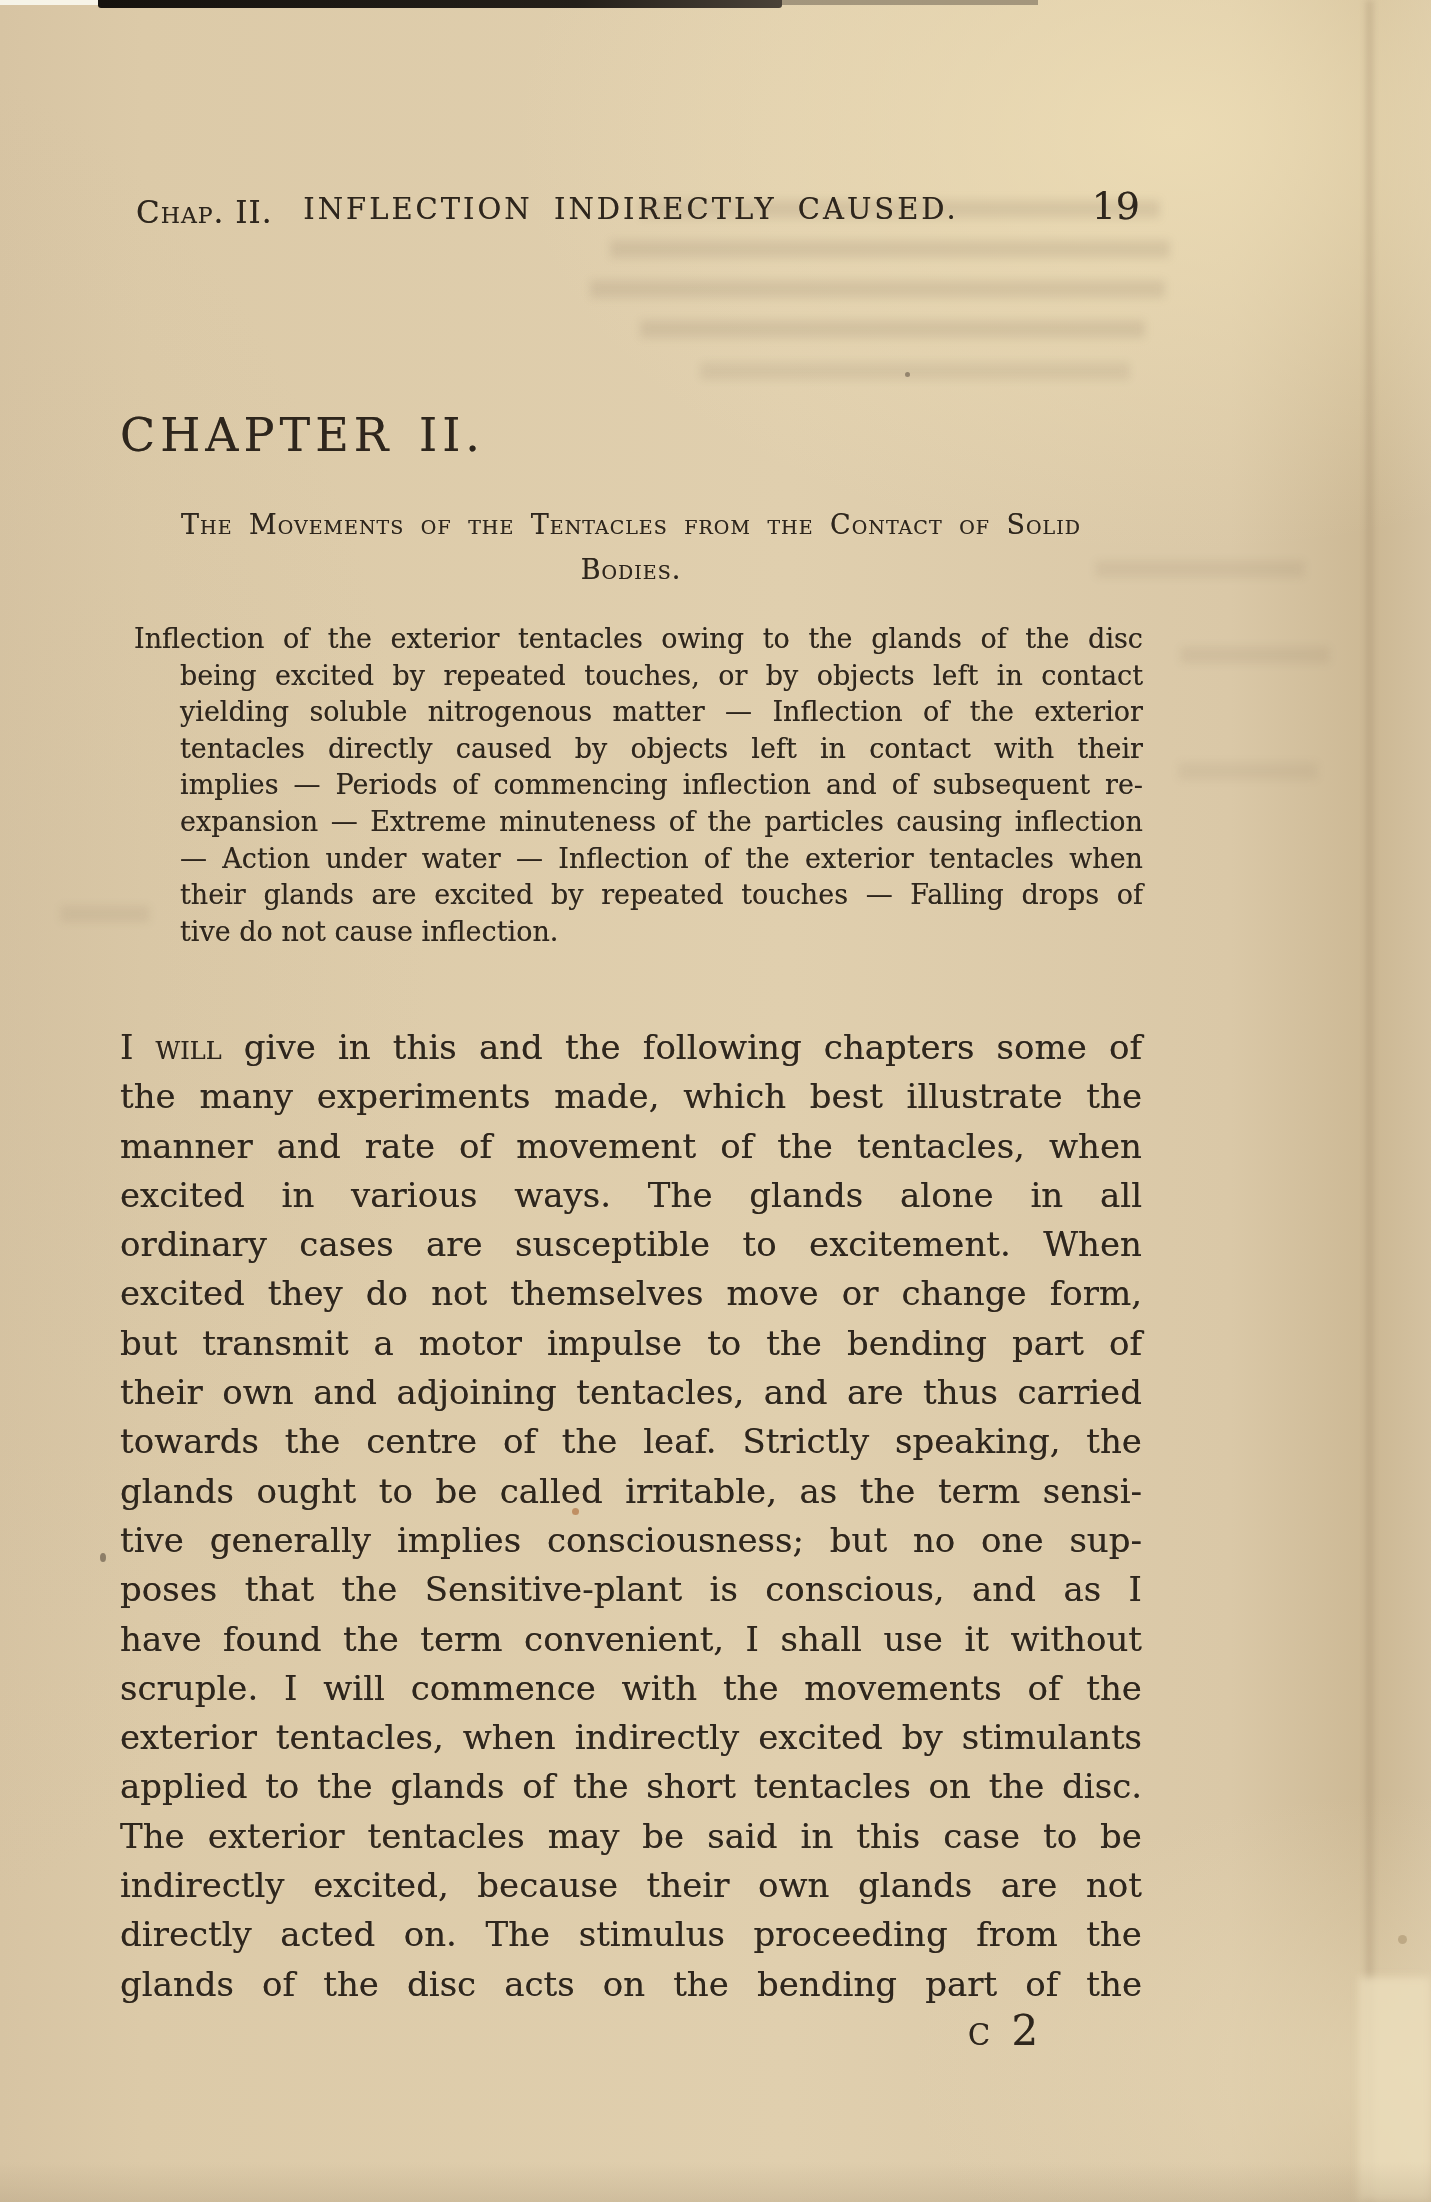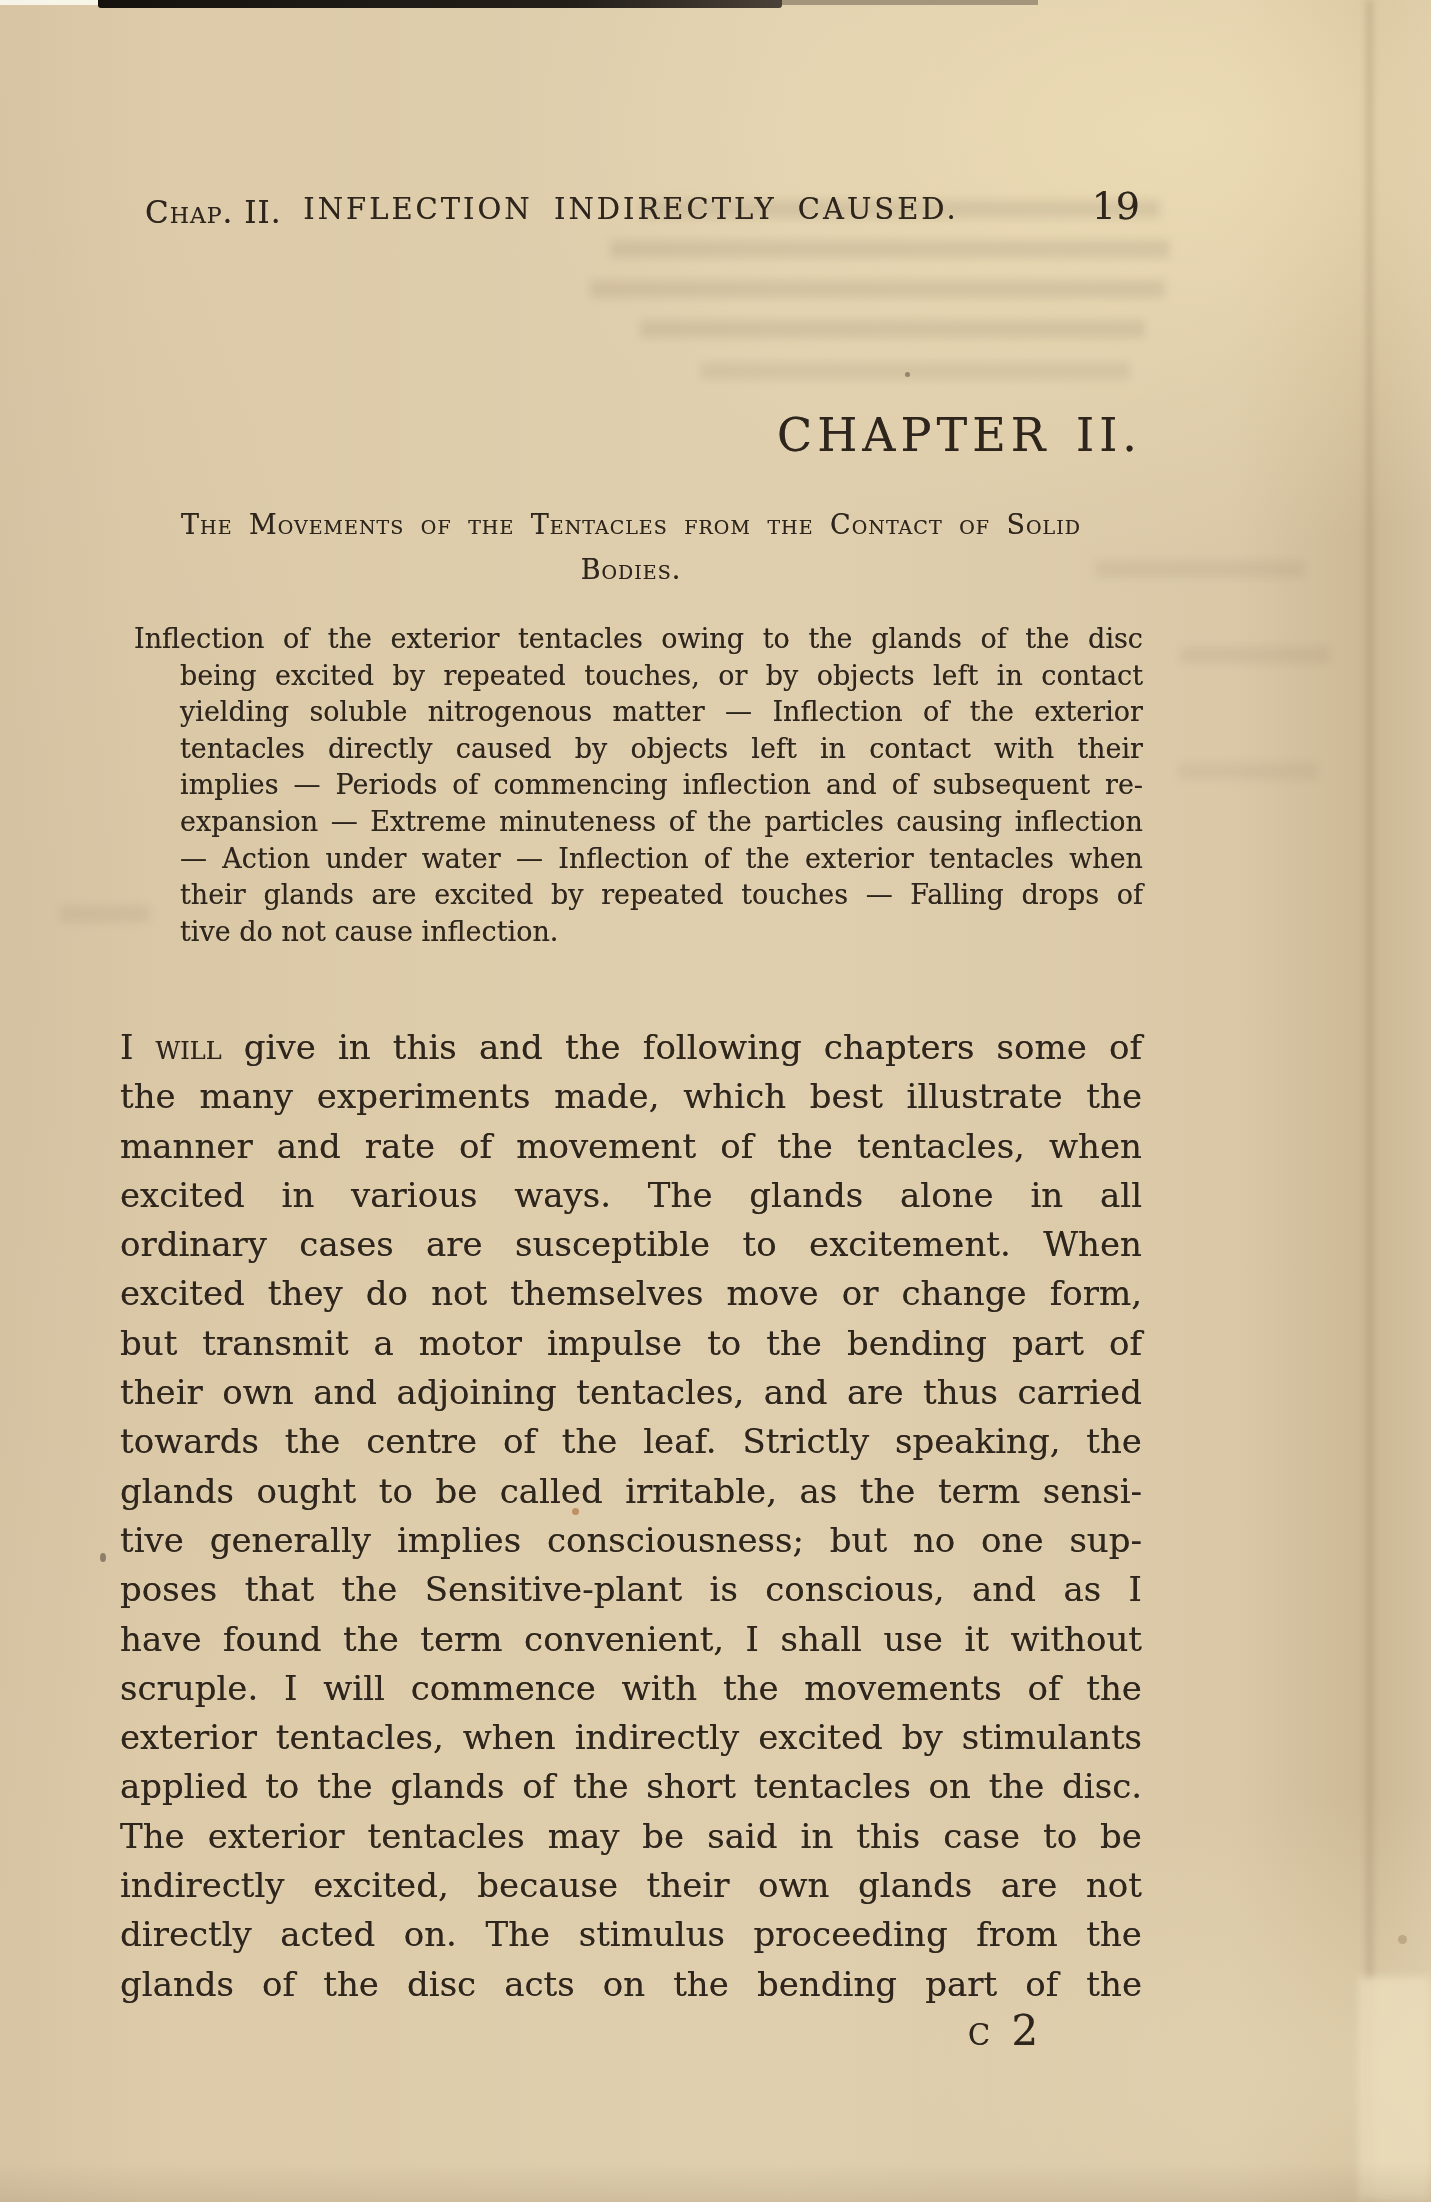--- a/index.html
+++ b/index.html
@@ -25,27 +25,27 @@
   .edge-gray{position:absolute;top:0;left:782px;width:256px;height:5px;background:rgba(110,98,82,0.55);}
   .right-edge-line{position:absolute;top:0;right:58px;width:7px;height:100%;background:rgba(147,126,96,0.28);filter:blur(3px);}
   .corner-patch{position:absolute;right:0;bottom:0;width:72px;height:225px;background:rgba(235,221,188,0.8);filter:blur(4px);}
   .bottom-shade{position:absolute;left:0;bottom:0;width:100%;height:40px;background:linear-gradient(0deg,rgba(160,140,110,0.25),rgba(160,140,110,0));}
 
   
   .ghost{position:absolute;height:18px;background:rgba(128,110,86,0.16);filter:blur(4px);border-radius:4px;}
   .speck{position:absolute;border-radius:50%;}
 
   .running-header{position:absolute;top:188px;left:120px;width:1022px;height:46px;}
-  .hdr-left{position:absolute;left:25px;top:6px;font-size:31px;font-variant:small-caps;letter-spacing:1px;}
+  .hdr-left{position:absolute;left:16px;top:6px;font-size:31px;font-variant:small-caps;letter-spacing:1px;}
   .hdr-center{position:absolute;left:0;top:4px;width:100%;text-align:center;font-size:29px;letter-spacing:3px;word-spacing:9px;}
   .hdr-right{position:absolute;right:2px;top:-4px;font-size:38px;}
 
   .chapter-title{
     position:absolute;top:408px;left:120px;width:1022px;margin:0;
-    text-align:right;font-size:46px;font-weight:normal;letter-spacing:5px;word-spacing:6px;
+    text-align:left;font-size:46px;font-weight:normal;letter-spacing:5px;word-spacing:6px;
   }
   .subtitle{position:absolute;top:502px;left:120px;width:1022px;}
   .subtitle-line{text-align:center;font-variant:small-caps;font-size:27px;letter-spacing:1px;word-spacing:7px;line-height:45px;}
 
   .summary{position:absolute;top:621px;left:180px;width:963px;font-size:27px;}
   .summary .line{line-height:36.6px;text-align:justify;text-align-last:justify;white-space:normal;}
   .summary .line:first-child{margin-left:-46px;}
   .summary .line:last-child{text-align-last:left;}
 
   .body-text{position:absolute;top:1023px;left:120px;width:1022px;font-size:34px;}

